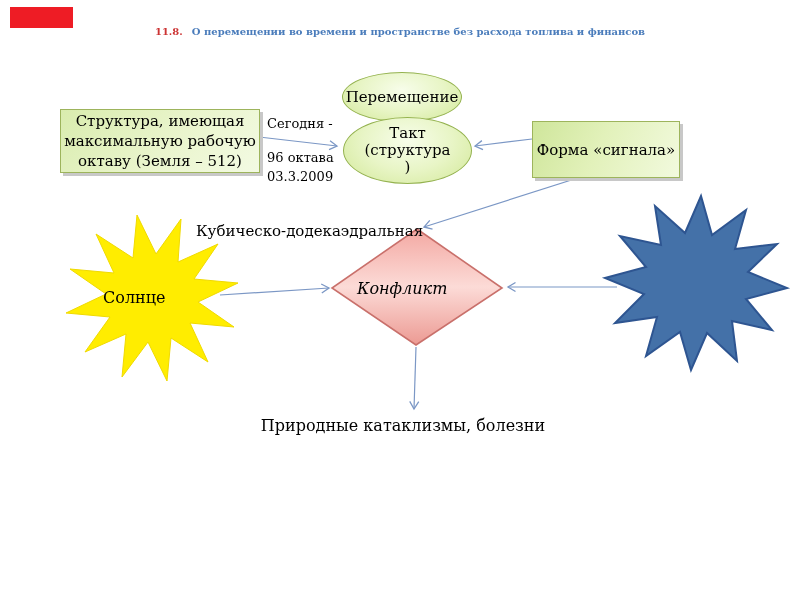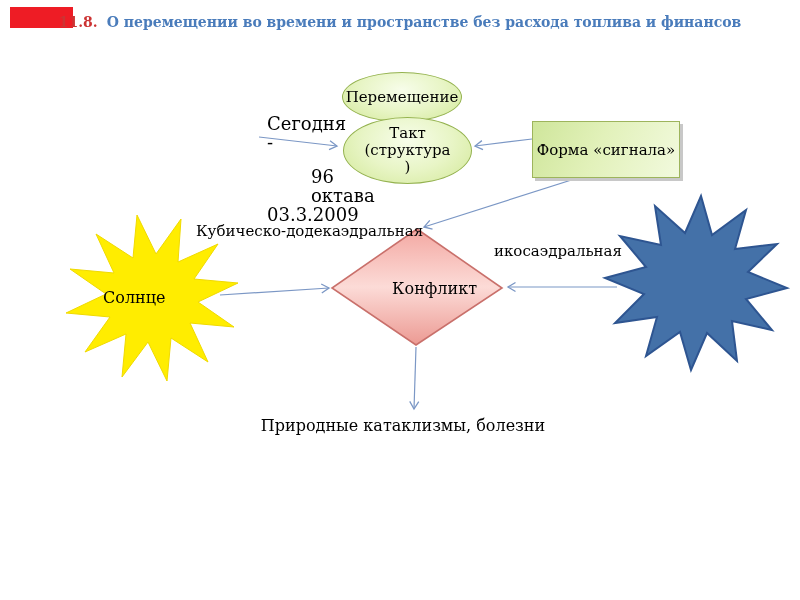--- a/index.html
+++ b/index.html
@@ -3,21 +3,21 @@
 <meta charset="utf-8">
 <style>
   html,body{margin:0;padding:0;background:#ffffff;}
   #slide{position:relative;width:800px;height:600px;background:#ffffff;overflow:hidden;
          font-family:"DejaVu Serif", serif;color:#000;}
   #diagram-svg{position:absolute;left:0;top:0;width:800px;height:600px;z-index:1;}
 
   .abs{position:absolute;}
 
   
-  #title{top:14px;left:0;width:100%;text-align:center;font-size:14px;font-weight:bold;z-index:3;}
+  #title{top:26px;left:0;width:100%;text-align:center;font-size:10px;font-weight:bold;z-index:3;}
   #title .num{color:#cc3333;margin-right:9px;}
   #title .txt{color:#4a7cbb;}
 
   
   #red-marker{left:10px;top:7px;width:63px;height:21px;background:#ee1c25;z-index:3;}
 
   
   .gbox{border:1.5px solid #9db45c;box-shadow:3px 3px 0 #c8c8c8;
         background:linear-gradient(135deg,#d9ecae 0%,#eaf5cd 55%,#f3fae3 100%);
         display:flex;flex-direction:column;align-items:center;justify-content:center;
@@ -29,25 +29,25 @@
   
   .gell{border:1px solid #94b24f;border-radius:50%;
         background:radial-gradient(ellipse at 50% 35%,#f7fdea 0%,#e8f5c6 50%,#d2e897 100%);
         display:flex;flex-direction:column;align-items:center;justify-content:center;
         text-align:center;font-size:15px;line-height:17px;z-index:2;}
   #movement-ellipse{left:342px;top:72px;width:118px;height:48px;}
   #takt-ellipse{left:343px;top:117px;width:127px;height:65px;z-index:3;}
 
   
   .lbl{font-size:15px;line-height:19px;z-index:3;}
-  #today-note{left:267px;top:114px;width:90px;font-size:18px;}
-  #today-note .gap{margin-top:15px;margin-left:44px;}
+  #today-note{left:267px;top:114px;width:90px;font-size:13px;}
+  #today-note .gap{margin-top:15px;}
   #cubic-label{left:196px;top:222px;}
   #dodeca-label{left:494px;top:242px;line-height:18px;}
-  #conflict-label{left:357px;top:279px;width:120px;text-align:right;font-size:16px;}
+  #conflict-label{left:357px;top:279px;width:120px;text-align:left;font-size:16px;font-style:italic;}
   #sun-label{left:103px;top:288px;width:100px;text-align:left;font-size:16px;}
   #cosmos-label{left:648px;top:258px;width:100px;text-align:center;color:#ffffff;
         font-family:"Liberation Sans", sans-serif;font-weight:bold;font-size:21px;line-height:27px;}
   #outcome-label{left:232px;top:416px;width:342px;text-align:center;font-size:16px;}
 </style>
 </head>
 <body>
 
 <div id="slide">
 
@@ -76,20 +76,25 @@
 
     <polygon points="417,229 502,288 416,345 332,288" fill="url(#gDia)" stroke="#c9706b" stroke-width="1.6"></polygon>
   </svg>
 
   <div id="red-marker" class="abs"></div>
 
   <div id="title" class="abs">
     <span class="num">11.8.</span><span class="txt">О перемещении во времени и пространстве без расхода топлива и финансов</span>
   </div>
 
+  <div id="structure-box" class="abs gbox">
+    <div>Структура, имеющая</div>
+    <div>максимальную рабочую</div>
+    <div>октаву (Земля – 512)</div>
+  </div>
 
   <div id="today-note" class="abs lbl">
     <div>Сегодня -</div>
     <div class="gap">96 октава</div>
     <div>03.3.2009</div>
   </div>
 
   <div id="takt-ellipse" class="abs gell">
     <div>Такт</div>
     <div>(структура</div>
@@ -98,21 +103,20 @@
   <div id="movement-ellipse" class="abs gell">
     <div>Перемещение</div>
   </div>
 
   <div id="signal-box" class="abs gbox">
     <div>Форма «сигнала»</div>
   </div>
 
   <div id="cubic-label" class="abs lbl">Кубическо-додекаэдральная</div>
   <div id="dodeca-label" class="abs lbl">
-    <div>икосаэдральная</div>
   </div>
 
   <div id="conflict-label" class="abs lbl">Конфликт</div>
   <div id="sun-label" class="abs lbl">Солнце</div>
   <div id="cosmos-label" class="abs">
     <div>Косм</div>
     <div>ос</div>
   </div>
 
   <div id="outcome-label" class="abs lbl">Природные катаклизмы, болезни</div>

